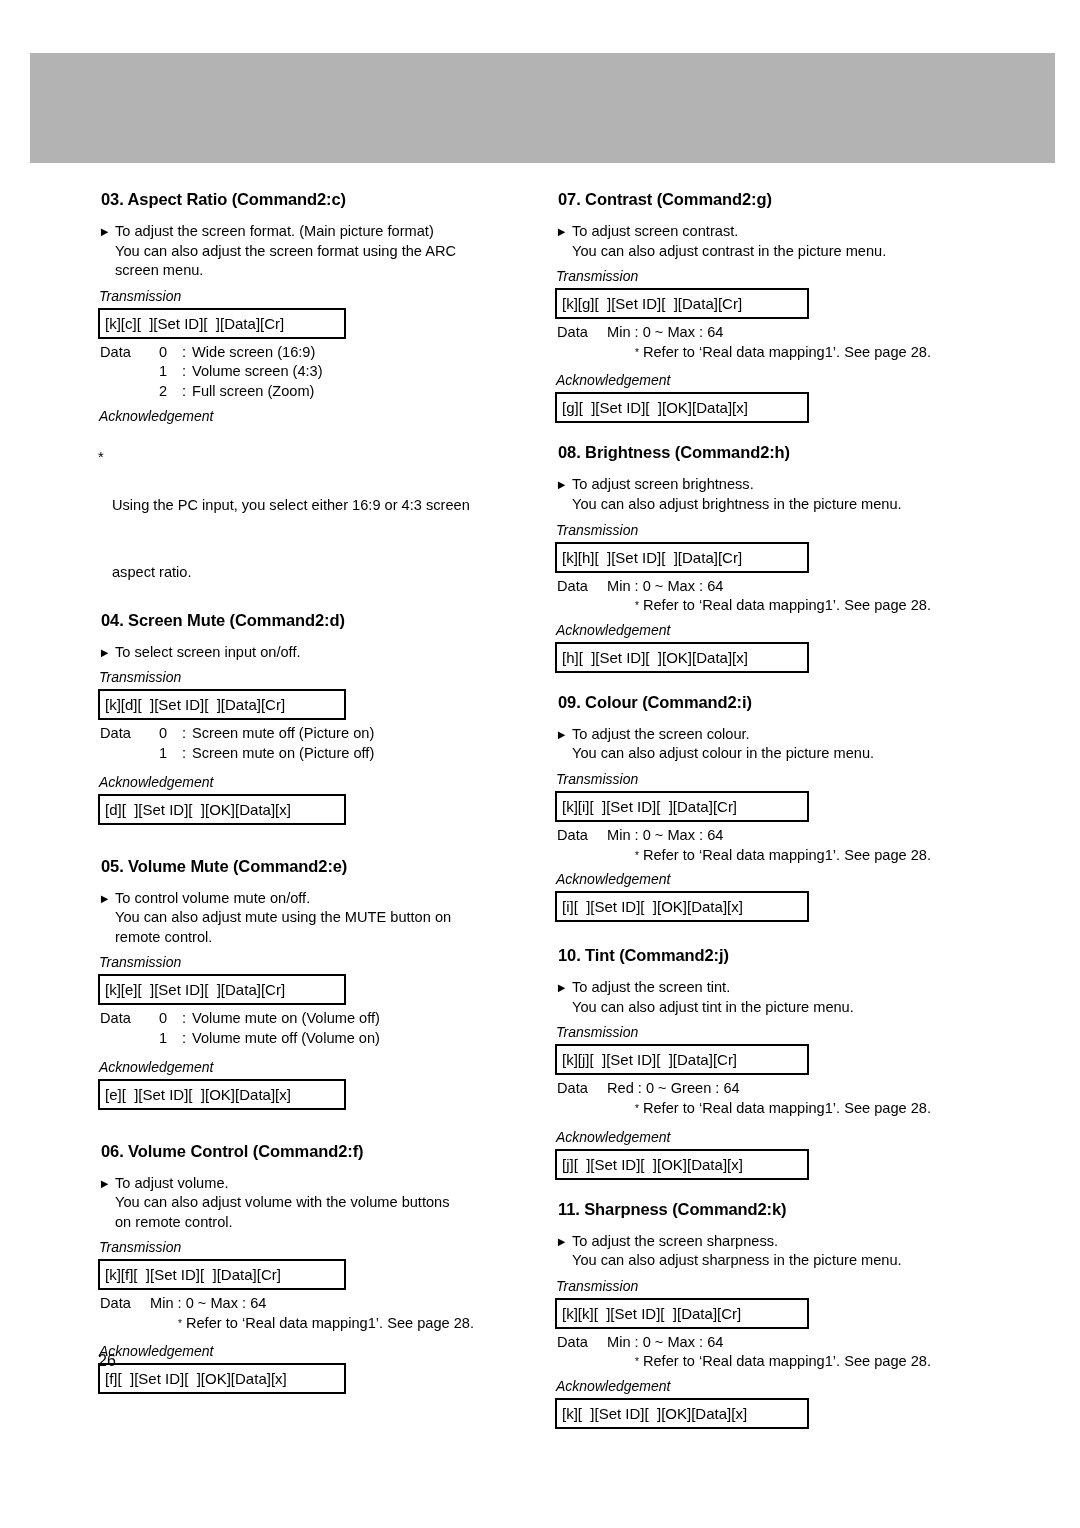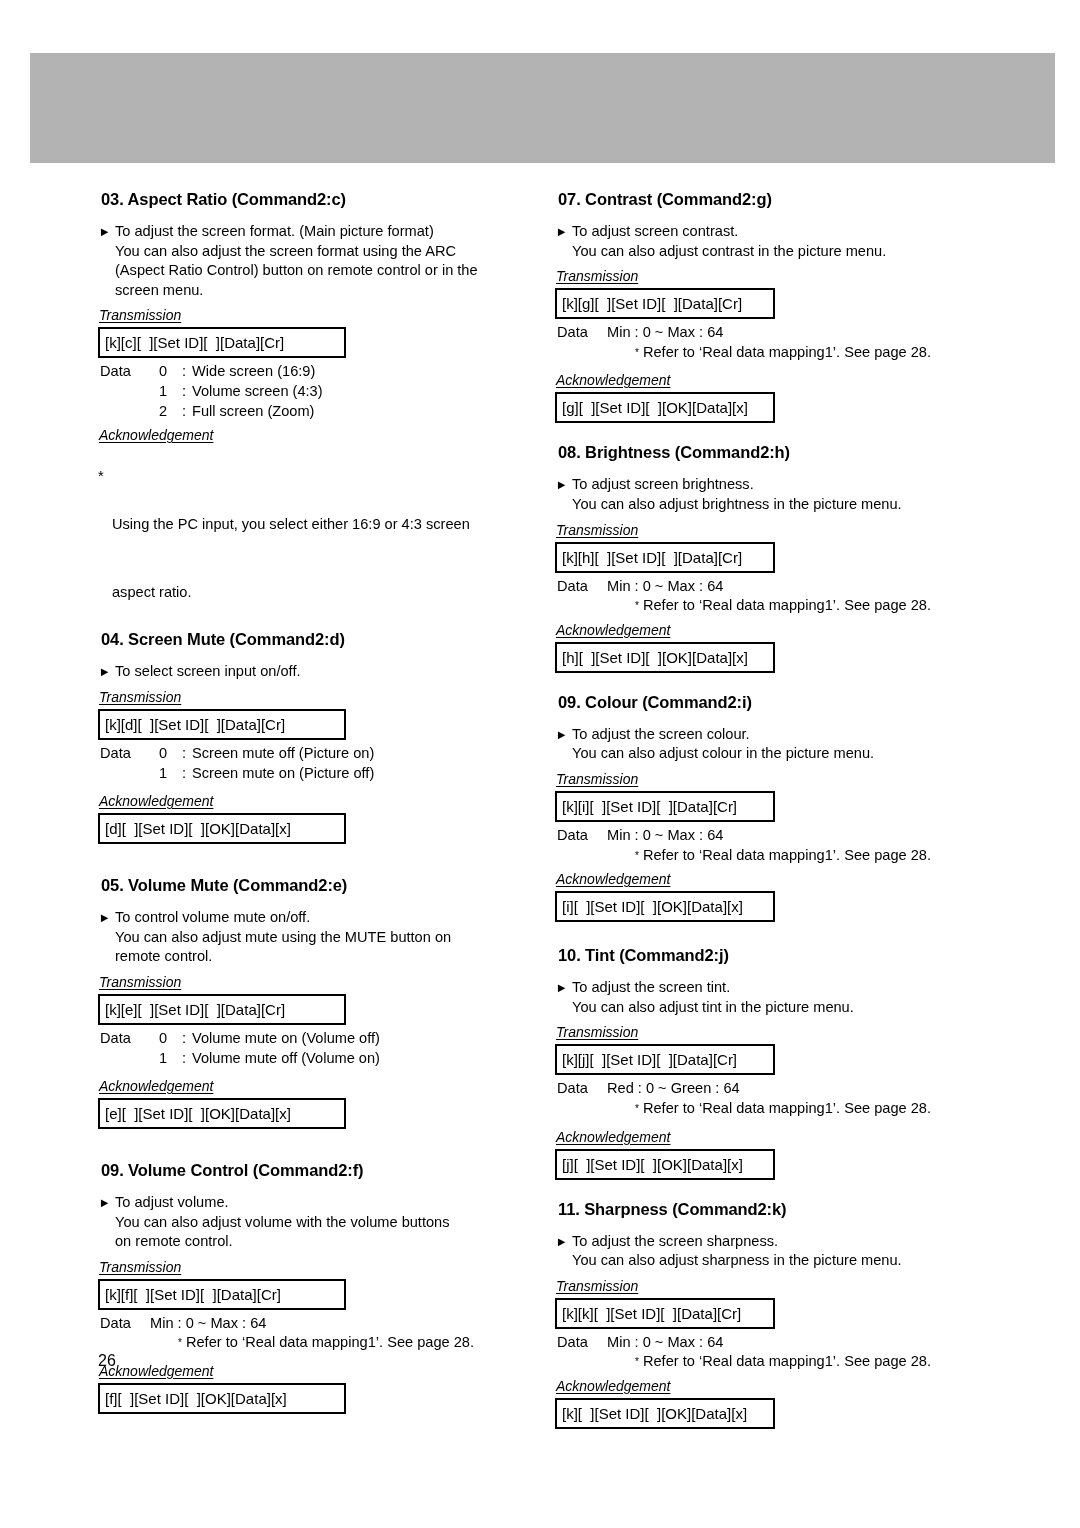--- a/index.html
+++ b/index.html
@@ -72,38 +72,37 @@
   }
   .desc-lines {
     font-size: 14.6px;
     line-height: 19.6px;
   }
   .desc-lines div { white-space: nowrap; }
 
   .label-ul {
     font-size: 14px;
     font-style: italic;
-    text-decoration: underline;
     text-underline-offset: 2px;
     margin: 3px 0 4px 1px;
     display: inline-block;
   }
   .code-box {
     border: 2px solid #000;
     box-sizing: border-box;
     height: 31px;
     line-height: 27px;
     font-size: 15px;
     padding-left: 5px;
     white-space: pre;
     margin-bottom: 4px;
     overflow: hidden;
   }
   .w-left  { width: 248px; }
-  .w-right { width: 220px; }
+  .w-right { width: 254px; }
 
   
   .data-block {
     font-size: 14.6px;
     line-height: 19.6px;
     margin: 2px 0 3px 2px;
   }
   .data-row { display: flex; white-space: nowrap; }
   .dl-label { width: 50px; flex: 0 0 50px; }
   .dl-key   { width: 26px; flex: 0 0 26px; text-align: center; }
@@ -149,21 +148,20 @@
 
     <div class="col col-left">
 
       <div class="section">
         <div class="sec-title">03. Aspect Ratio (Command2:c)</div>
         <div class="desc-block">
           <span class="tri-icon">►</span>
           <div class="desc-lines">
             <div>To adjust the screen format. (Main picture format)</div>
             <div>You can also adjust the screen format using the ARC</div>
-            <div>(Aspect Ratio Control) button on remote control or in the</div>
             <div>screen menu.</div>
           </div>
         </div>
         <div class="label-ul">Transmission</div>
         <div class="code-box w-left">[k][c][  ][Set ID][  ][Data][Cr]</div>
         <div class="data-block">
           <div class="data-row">
             <span class="dl-label">Data</span>
             <span class="dl-key">0</span>
             <span class="dl-colon">:</span>
@@ -252,21 +250,21 @@
           </div>
         </div>
         <div class="sp-4"></div>
         <div class="label-ul">Acknowledgement</div>
         <div class="code-box w-left">[e][  ][Set ID][  ][OK][Data][x]</div>
       </div>
 
       <div class="sp-28"></div>
 
       <div class="section">
-        <div class="sec-title">09. Volume Control (Command2:f)</div>
+        <div class="sec-title">06. Volume Control (Command2:f)</div>
         <div class="desc-block">
           <span class="tri-icon">►</span>
           <div class="desc-lines">
             <div>To adjust volume.</div>
             <div>You can also adjust volume with the volume buttons</div>
             <div>on remote control.</div>
           </div>
         </div>
         <div class="label-ul">Transmission</div>
         <div class="code-box w-left">[k][f][  ][Set ID][  ][Data][Cr]</div>

